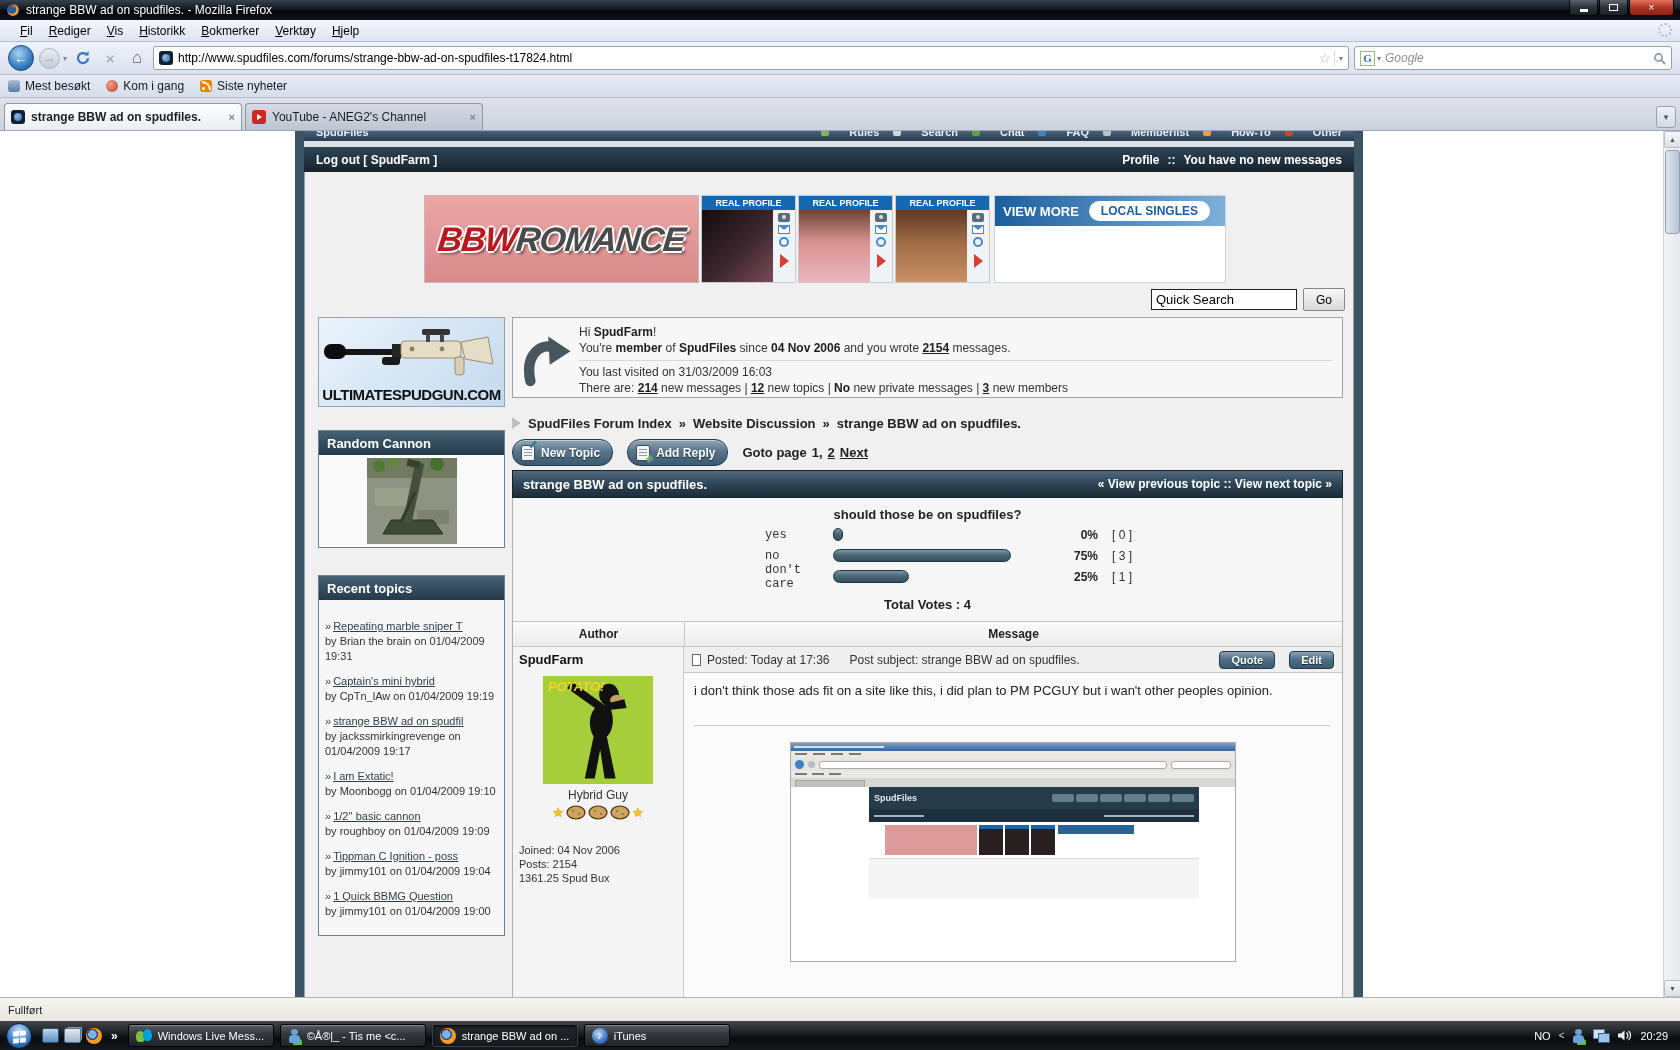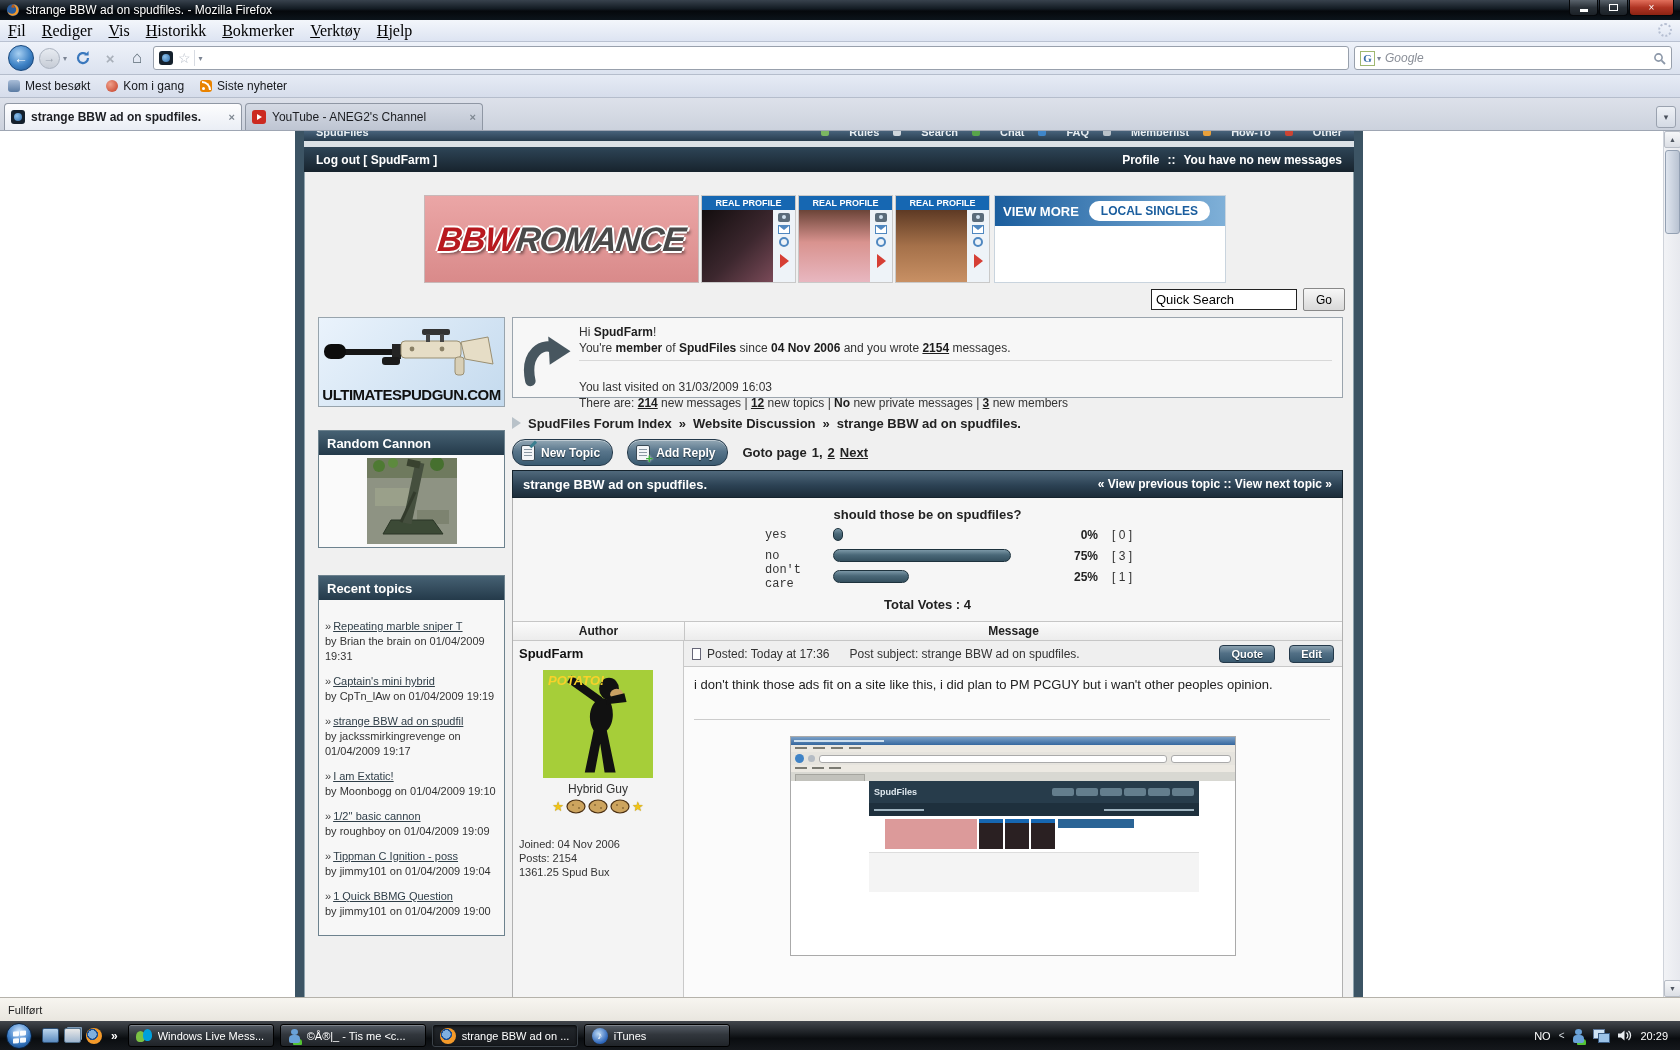--- a/index.html
+++ b/index.html
@@ -23,21 +23,21 @@
     border:1px solid #05070a; border-top:none; color:#fff; font-size:10px;
     display:flex; align-items:center; justify-content:center; cursor:pointer;
   }
   .wbtn.close { width:45px; background:linear-gradient(#e2705c,#b03524 50%,#8c2313); }
   .glyph-min { width:8px; height:3px; background:#fff; margin-top:5px; }
   .glyph-max { width:9px; height:7px; border:1px solid #fff; background:transparent; }
 
   .menubar {
     position:absolute; left:0; top:20px; width:1680px; height:22px;
     background:linear-gradient(#f3f6fb,#dde4f2); border-bottom:1px solid #b9c1d1;
-    display:flex; align-items:center; padding-left:0; font-size:16px; color:#000;font-family:Liberation Serif, serif;
+    display:flex; align-items:center; padding-left:12px; font-size:12px; color:#000;
   }
   .menu-item { display:inline-block; padding:2px 8px; cursor:default; }
   .menu-item::first-letter { text-decoration:underline; }
   .throbber { position:absolute; right:8px; top:3px; width:14px; height:14px;
     border:2px dotted #b6bfd2; border-radius:50%; }
 
   .navbar {
     position:absolute; left:0; top:42px; width:1680px; height:33px;
     background:linear-gradient(#eef2f9,#dbe2ef); border-bottom:1px solid #b5bdcc;
     display:flex; align-items:center; padding:0 8px; gap:5px;
@@ -196,21 +196,21 @@
   .rtlist { padding:19px 6px 6px 6px; }
   .rtitem { margin-bottom:10px; font-size:11px; color:#333; line-height:15px; }
   .rtitem .bullet { color:#444; margin-right:2px; }
   .rtitem a.rtitle { color:#2f3e48; text-decoration:underline; cursor:pointer; }
 
   
   .main { position:absolute; left:208px; top:145px; width:831px; }
   .welcome { height:81px; border:1px solid #9aa4ad; background:#f7f7f7; display:flex; }
   .w-icon { width:66px; display:flex; align-items:center; justify-content:center; }
   .w-text { flex:1; font-size:12px; color:#333; padding:6px 10px 0 0; line-height:16px; }
-  .w-top { border-bottom:1px solid #d8d8d8; padding-bottom:4px; margin-bottom:18px; }
+  .w-top { border-bottom:1px solid #d8d8d8; padding-bottom:4px; margin-bottom:3px; }
   .w-text b { color:#1d1d1d; }
   .lnk { font-weight:bold; text-decoration:underline; cursor:pointer; color:#1d1d1d; }
 
   .breadcrumb { margin-top:17px; height:16px; display:flex; align-items:center; gap:7px;
     font-size:13px; font-weight:bold; color:#222; }
   .bc-arrow { width:0; height:0; border-top:6px solid transparent; border-bottom:6px solid transparent;
     border-left:9px solid #b9c2c9; }
   .bc-link { cursor:pointer; }
 
   .btnrow { margin-top:8px; height:27px; display:flex; align-items:center; gap:14px; }
@@ -242,21 +242,21 @@
   .poll-q { text-align:center; font-weight:bold; font-size:13px; color:#222; }
   .pollrow { display:flex; align-items:center; height:17px; margin-top:4px; font-size:12px; color:#333; }
   .pollrow .pl { width:68px; margin-left:252px;font-family:Liberation Mono, monospace; }
   .pollrow .pbarzone { width:210px; }
   .pbar { height:13px; border-radius:8px; border:1px solid #1d323d;
     background:linear-gradient(180deg,#7b97a6,#4a6878 45%,#35505f); }
   .pollrow .ppct { width:55px; text-align:right; font-weight:bold; color:#222; }
   .pollrow .pvotes { margin-left:14px; }
   .poll-total { text-align:center; font-weight:bold; font-size:13px; color:#222; margin-top:12px; }
 
-  .theadrow { display:flex; height:20px; background:linear-gradient(#fbfbfb,#ececec);
+  .theadrow { display:flex; height:26px; background:linear-gradient(#fbfbfb,#ececec);
     border-top:1px solid #c6c6c6; border-bottom:1px solid #c6c6c6;
     font-size:12px; font-weight:bold; color:#222; }
   .th-author { width:171px; display:flex; align-items:center; justify-content:center; }
   .th-msg { flex:1; border-left:1px solid #c6c6c6; display:flex; align-items:center; justify-content:center; }
 
   .postrow { display:flex; height:648px; }
   .author-cell { width:171px; border-right:1px solid #c9c9c9; background:#f4f4f4; padding:5px 6px; }
   .author-name { font-size:13px; font-weight:bold; color:#111; }
   .avatar { width:110px; height:108px; margin:9px auto 3px auto; background:#a6ce39; position:relative; overflow:hidden; }
   .avatar .potato-txt { position:absolute; left:5px; top:3px; color:#f8d22a; font-weight:bold;
@@ -411,20 +411,21 @@
     <div class="nav-ico">
       <svg width="16" height="16" viewBox="0 0 16 16">
         <path d="M13 8a5 5 0 1 1-1.8-3.8" stroke="#3a78bd" stroke-width="2.2" fill="none"></path>
         <path d="M13.6 1 L13.6 5.4 L9.2 5.4 Z" fill="#3a78bd"></path>
       </svg>
     </div>
     <div class="nav-ico nav-stop">×</div>
     <div class="nav-ico nav-home">⌂</div>
     <div class="urlbox">
       <span class="favicon"></span>
+      <span class="urltext">http://www.spudfiles.com/forums/strange-bbw-ad-on-spudfiles-t17824.html</span>
       <span class="urlstar">☆</span>
       <span class="nav-dd">▾</span>
     </div>
     <div class="searchbox">
       <span class="gicon">G</span>
       <span class="nav-dd">▾</span>
       <span class="searchtext">Google</span>
       <svg width="13" height="13" viewBox="0 0 13 13">
         <circle cx="5.5" cy="5.5" r="3.6" fill="none" stroke="#8b97a8" stroke-width="1.6"></circle>
         <line x1="8.4" y1="8.4" x2="12" y2="12" stroke="#8b97a8" stroke-width="1.8"></line>

